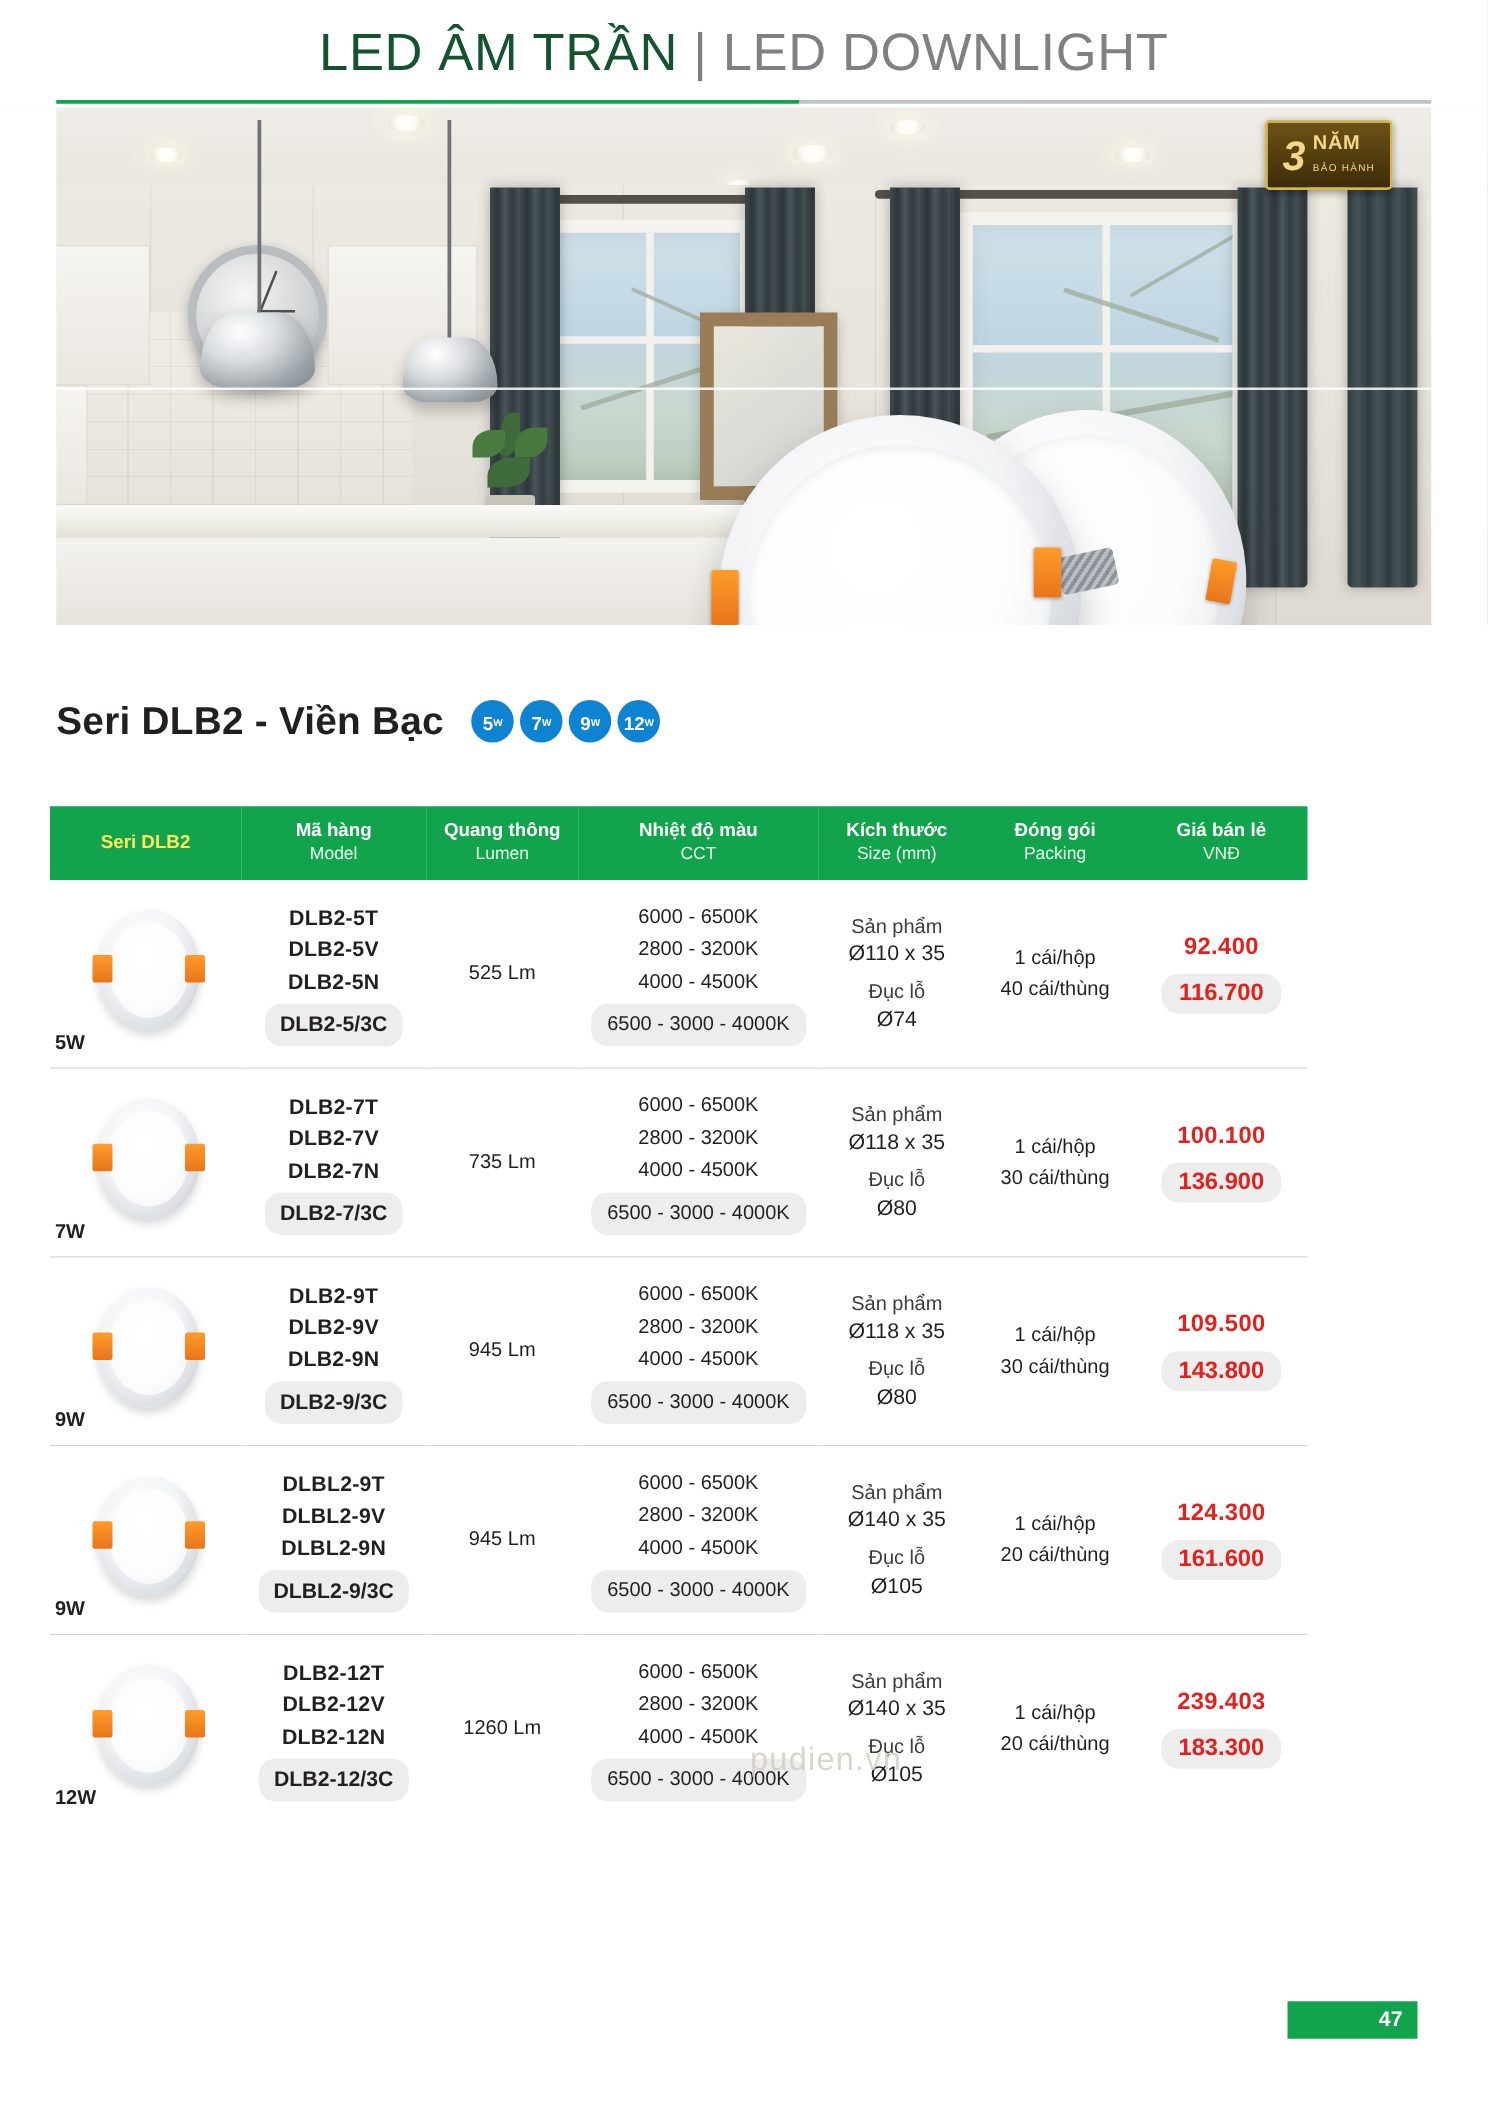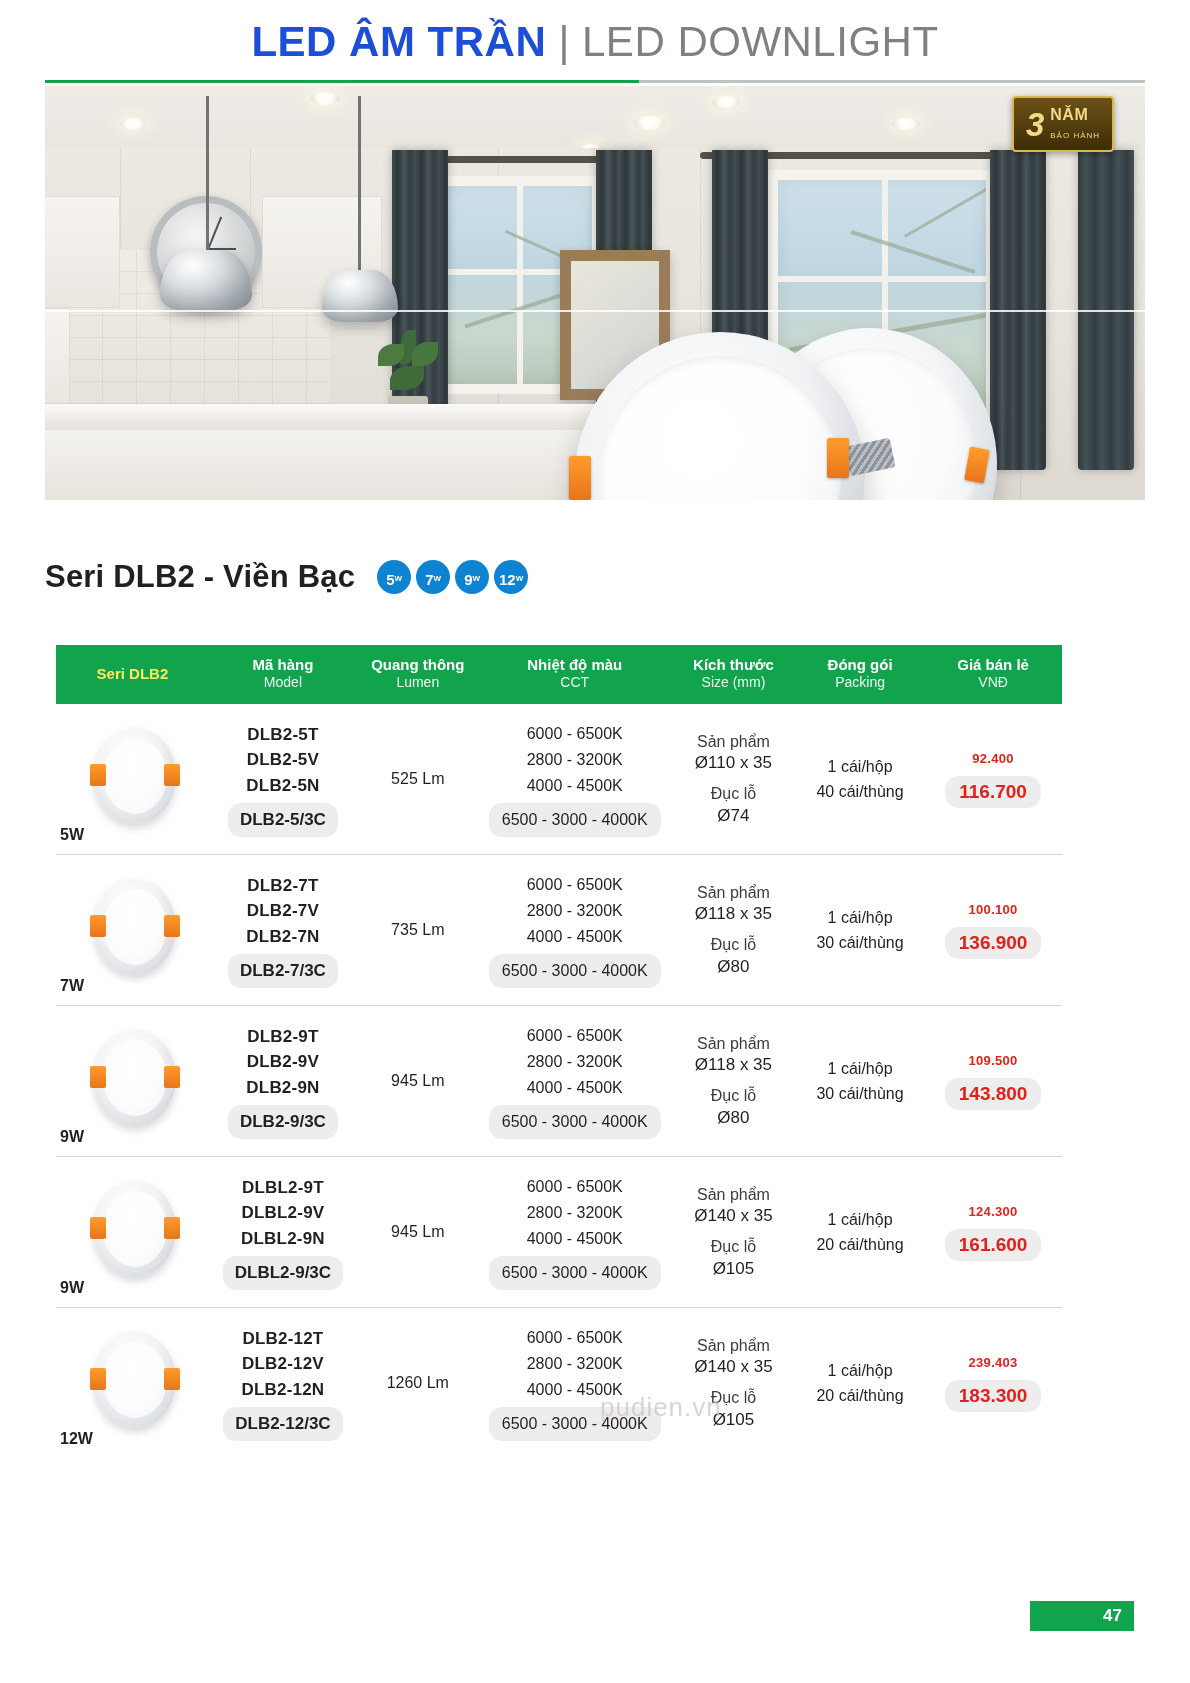--- a/index.html
+++ b/index.html
@@ -141,21 +141,21 @@
   }
   .hero-top-white{
     position:absolute; left:0; top:0; width:1190px; height:86px;
     background:#ffffff;
   }
   .hero-title{
     position:absolute; left:0; top:18px; width:1190px; text-align:center;
     font-size:42px; font-weight:bold; letter-spacing:.5px; z-index:6;
     color:#231f20;
   }
-  .hero-title .b{ color:#1d4ed8; font-weight:bold;text-align:right; }
+  .hero-title .b{ color:#14532d; font-weight:normal;text-align:right; }
   .hero-title .g{ color:#7e8083; font-weight:normal; }
   .title-rule{
     position:absolute; left:45px; top:80px; width:1100px; height:3px;
     background:linear-gradient(to right,#12a44c 0 54%, #bfc1c3 54% 100%);
     z-index:6;
   }
   .hero-sidebar-left{
     position:absolute; left:0; top:86px; width:45px; height:414px; background:#fff; z-index:5;
   }
   .hero-sidebar-right{
@@ -231,21 +231,21 @@
     width:34px; height:34px; border-radius:50%;
     background:#0e83d1;
     color:#fff; display:flex; align-items:flex-end; justify-content:center;
     font-size:15px; font-weight:bold; padding-bottom:6px;
     position:relative;
   }
   .wpill sup{ font-size:8px; line-height:1; position:relative; top:-5px; }
 
   
   .tbl{
-    position:absolute; left:56px; top:645px; width:1006px;
+    position:absolute; left:40px; top:645px; width:1006px;
     border-collapse:collapse;
   }
   .tbl thead th{
     background:#12a44c; color:#ffffff; font-size:15px; font-weight:bold;
     padding:10px 4px 12px; text-align:center; line-height:1.28; vertical-align:middle;
   }
   .tbl thead th .sub{ display:block; font-weight:normal; font-size:14px; color:#eafbf0; }
   .tbl thead th.first{ color:#ffe95e; font-size:15px; }
   .tbl tbody td{
     border-bottom:1px solid #d7d7d7;
@@ -295,21 +295,21 @@
   .cctcell .chip{
     display:inline-block; margin-top:4px; padding:4px 13px;
     background:#ededed; border-radius:13px; font-size:16px;
   }
   .sizecell{ font-size:16px; line-height:1.35; }
   .sizecell .lbl{ font-size:16px; color:#3c3c3c; }
   .sizecell .big{ font-size:17px; }
   .sizecell .gap{ height:8px; }
   .packcell{ font-size:16px; line-height:1.6; }
   .pricecell .p1{
-    color:#e2211c; font-weight:bold; font-size:13px; letter-spacing:.3px;
+    color:#e2211c; font-weight:bold; font-size:19px; letter-spacing:.3px;
   }
   .pricecell .p2{
     display:inline-block; margin-top:10px; padding:5px 14px;
     background:#ededed; border-radius:14px; color:#e2211c; font-weight:bold; font-size:19px;
   }
 
   
   .watermark{
     position:absolute; left:600px; top:1392px; font-size:26px; color:#cfc9bd;
     opacity:.75; letter-spacing:1px; z-index:11; pointer-events:none;

